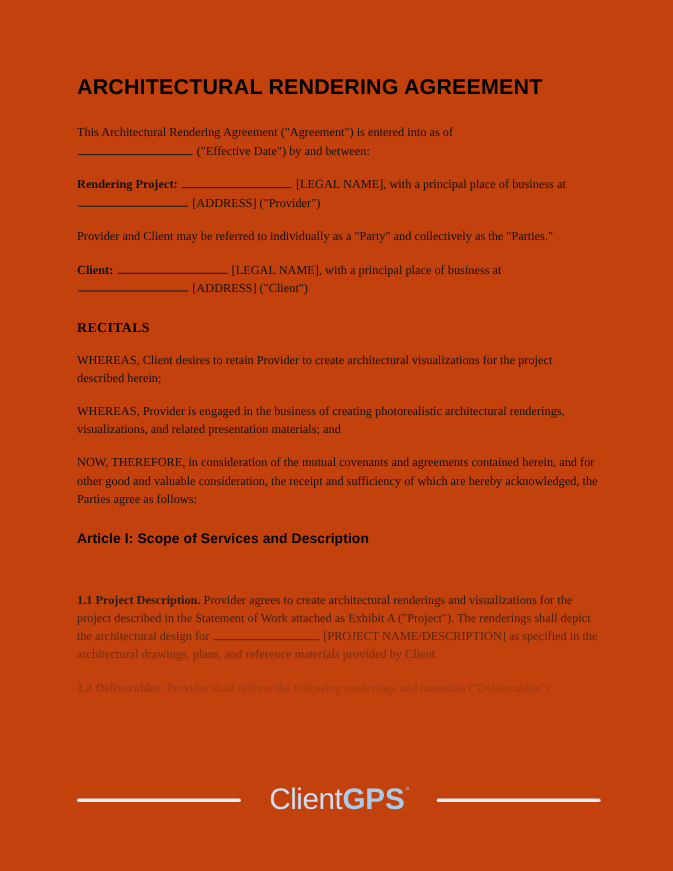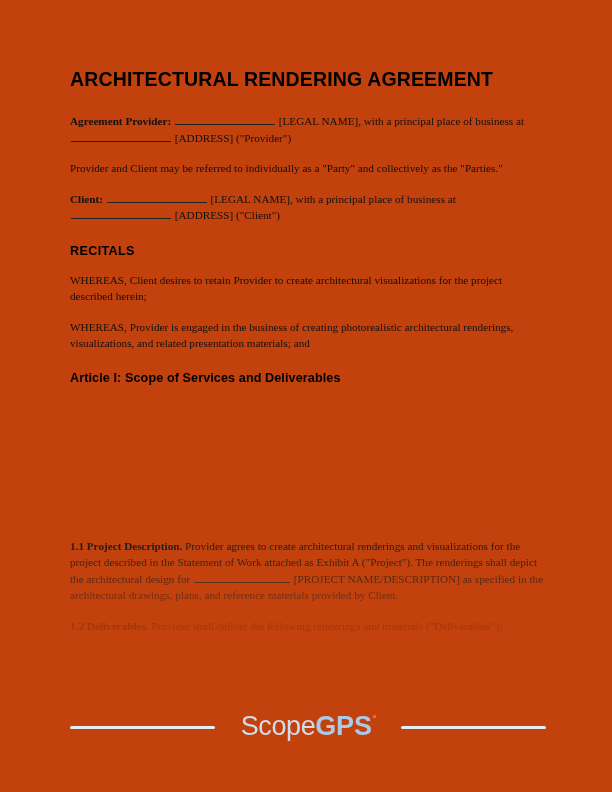--- a/index.html
+++ b/index.html
@@ -60,21 +60,21 @@
     border-bottom: 1px solid #222;
     height: 0.82em;
     vertical-align: baseline;
     margin: 0 1px;
   }
   .blank.w-long  { width: 104px; }
   .blank.w-med   { width: 100px; }
   .blank.w-short { width: 96px; }
 
   h2.section-head {
-    font-family: Liberation Sans, sans-serif;
+    font-family: Liberation Serif, serif;
     font-weight: bold;
     font-size: 12.6px;
     letter-spacing: 0.35px;
     color: #000;
     margin: 20px 0 14px 0;
   }
 
   h3.article-head {
     font-family: "Liberation Sans", "DejaVu Sans", sans-serif;
     font-weight: bold;
@@ -160,23 +160,28 @@
 </style>
 </head>
 <body>
 
 <div class="page">
 
   <div class="doc">
 
     <h1 class="doc-title">ARCHITECTURAL RENDERING AGREEMENT</h1>
 
-
-    <p class="body-text">
-      <span class="bold">Agreement Provider:</span>
+    <p class="body-text">
+      <span>This Architectural Rendering Agreement ("Agreement") is entered into as of</span><br>
+      <span class="blank w-long"></span>
+      <span>("Effective Date") by and between:</span>
+    </p>
+
+    <p class="body-text">
+      <span class="bold">Rendering Project:</span>
       <span class="blank w-med"></span>
       <span>[LEGAL NAME], with a principal place of business at</span>
       <span class="blank w-med"></span>
       <span>[ADDRESS] ("Provider")</span>
     </p>
 
     <p class="body-text">Provider and Client may be referred to individually as a "Party" and collectively as the "Parties."</p>
 
     <p class="body-text">
       <span class="bold">Client:</span>
@@ -185,22 +190,23 @@
       <span class="blank w-med"></span>
       <span>[ADDRESS] ("Client")</span>
     </p>
 
     <h2 class="section-head">RECITALS</h2>
 
     <p class="body-text">WHEREAS, Client desires to retain Provider to create architectural visualizations for the project described herein;</p>
 
     <p class="body-text">WHEREAS, Provider is engaged in the business of creating photorealistic architectural renderings, visualizations, and related presentation materials; and</p>
 
-
-    <h3 class="article-head">Article I: Scope of Services and Deliverables</h3>
+    <p class="body-text">NOW, THEREFORE, in consideration of the mutual covenants and agreements contained herein, and for other good and valuable consideration, the receipt and sufficiency of which are hereby acknowledged, the Parties agree as follows:</p>
+
+    <h3 class="article-head">Article I: Scope of Services and Description</h3>
 
   </div>
 
   <div class="fade-zone">
 
     <p class="body-text">
       <span class="bold">1.1 Project Description.</span>
       <span>Provider agrees to create architectural renderings and visualizations for the project described in the Statement of Work attached as Exhibit A ("Project"). The renderings shall depict the architectural design for</span>
       <span class="blank w-short"></span>
       <span>[PROJECT NAME/DESCRIPTION] as specified in the architectural drawings, plans, and reference materials provided by Client.</span>
@@ -209,18 +215,18 @@
     <p class="body-text">
       <span class="bold">1.2 Deliverables.</span>
       <span>Provider shall deliver the following renderings and materials ("Deliverables"):</span>
     </p>
 
   </div>
 
   <div class="footer">
     <div class="footer-rule"></div>
     <div class="logo">
-      <span class="legal">Scope</span><span class="gps">GPS</span><span class="reg">°</span>
+      <span class="legal">Client</span><span class="gps">GPS</span><span class="reg">°</span>
     </div>
     <div class="footer-rule"></div>
   </div>
 
 </div>
 
 </body></html>

